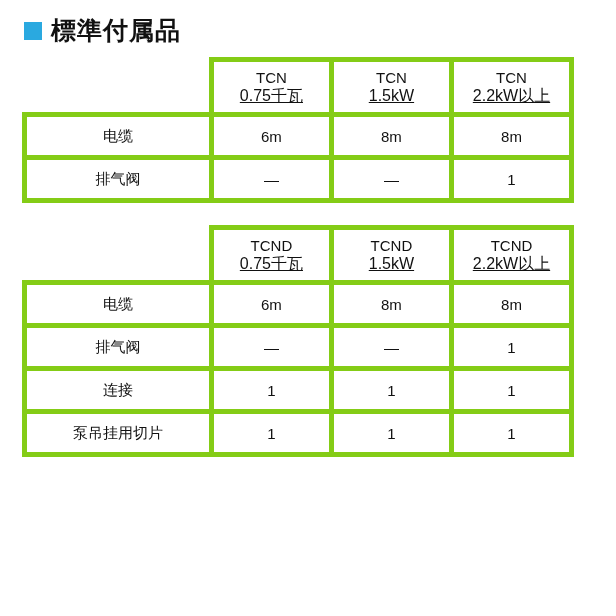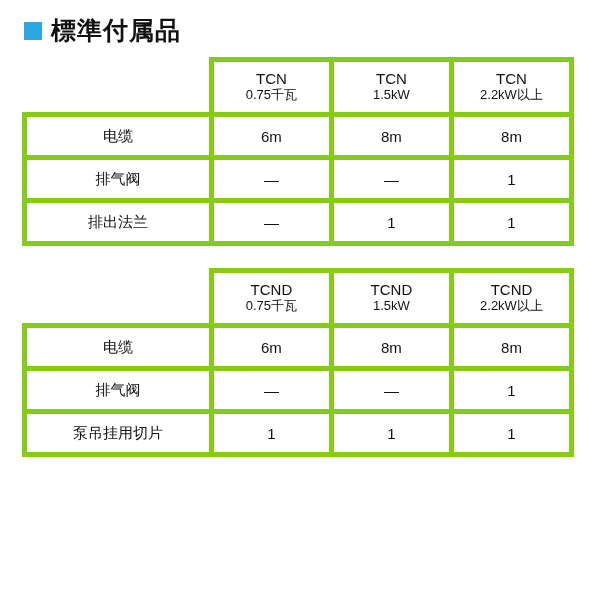--- a/index.html
+++ b/index.html
@@ -65,24 +65,25 @@
   .hdr-blank {
     border-left: none !important;
     border-top: none !important;
   }
   .hdr-model {
     font-size: 20px;
     line-height: 1.05;
     padding-top: 3px;
   }
   .hdr-sub {
-    font-size: 13px;
+    font-size: 16px;
     line-height: 1.1;
     display: block;
     margin-top: 1px;
+    text-decoration: underline;
   }
   .row td {
     height: 38px;
   }
   .cell-label {
     text-align: left;
     padding-left: 14px;
     font-size: 15px;
     font-family: Liberation Serif, serif;
   }
@@ -130,26 +131,20 @@
         <td>6m</td>
         <td>8m</td>
         <td>8m</td>
       </tr>
       <tr class="row">
         <td class="cell-label">排气阀</td>
         <td>—</td>
         <td>—</td>
         <td>1</td>
       </tr>
-      <tr class="row">
-        <td class="cell-label">排出法兰</td>
-        <td>—</td>
-        <td>1</td>
-        <td>1</td>
-      </tr>
     </tbody>
   </table>
 
   <table class="spec tbl2">
     <colgroup>
       <col class="c-label">
         <col class="c-val">
         <col class="c-val">
         <col class="c-val">
     </colgroup>
@@ -176,20 +171,26 @@
         <td>8m</td>
         <td>8m</td>
       </tr>
       <tr class="row">
         <td class="cell-label">排气阀</td>
         <td>—</td>
         <td>—</td>
         <td>1</td>
       </tr>
       <tr class="row">
+        <td class="cell-label">连接</td>
+        <td>1</td>
+        <td>1</td>
+        <td>1</td>
+      </tr>
+      <tr class="row">
         <td class="cell-label">泵吊挂用切片</td>
         <td>1</td>
         <td>1</td>
         <td>1</td>
       </tr>
     </tbody>
   </table>
 
 </div>
 

